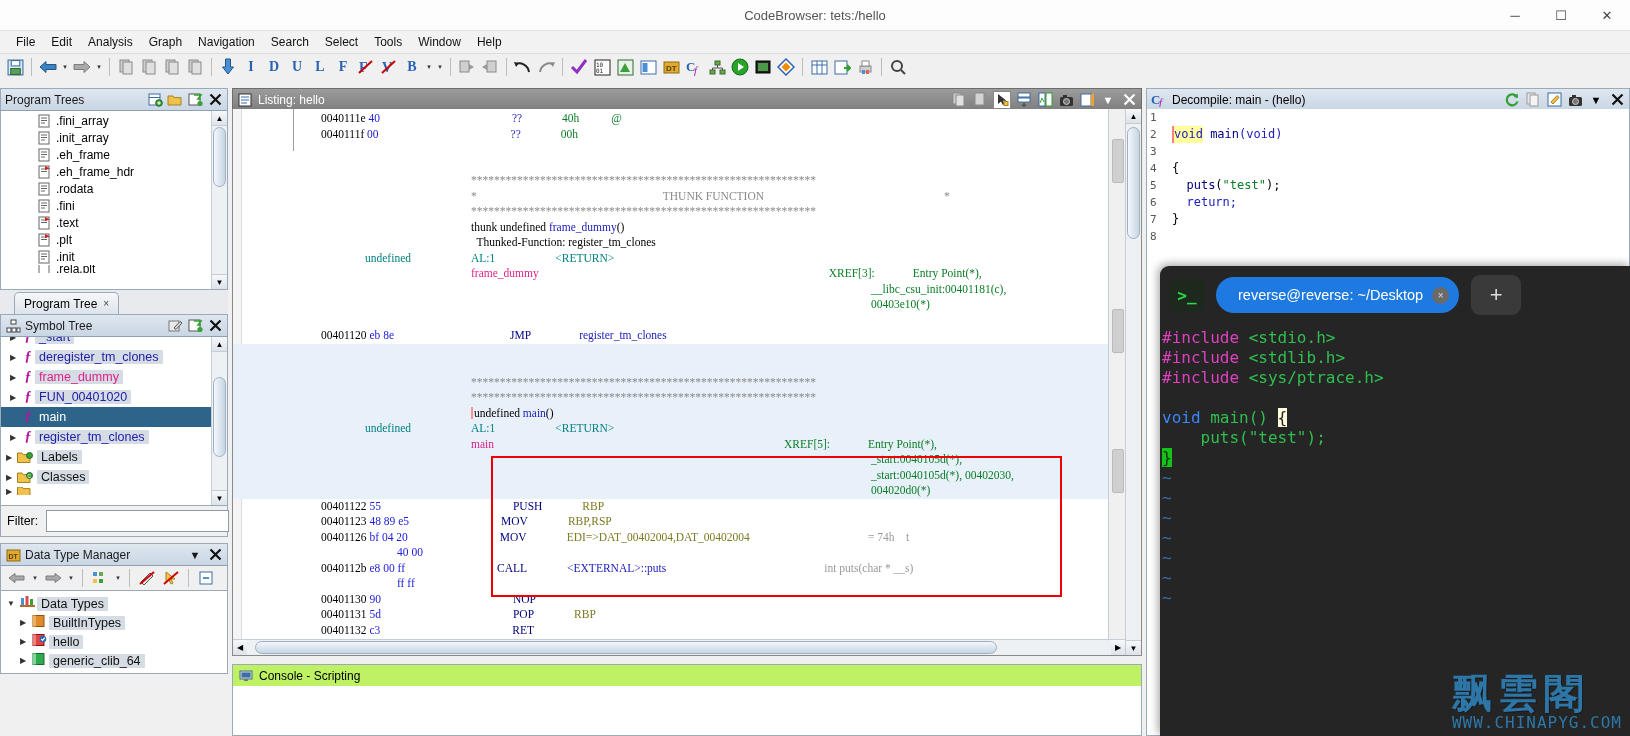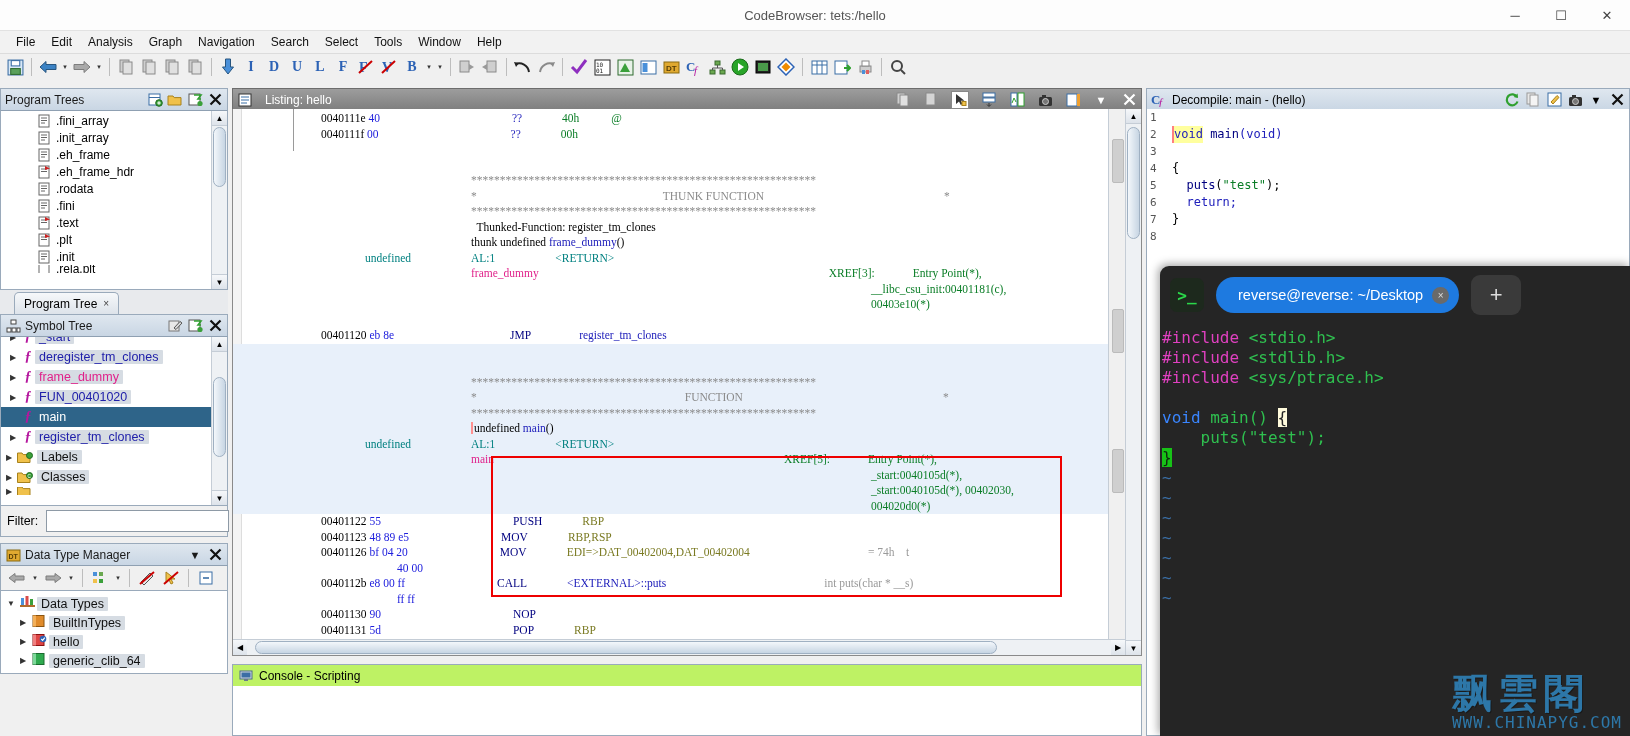--- a/index.html
+++ b/index.html
@@ -68,21 +68,21 @@
   .filterbar{height:30px;background:#f0f0f0;border:1px solid #9aaabb;border-top:none;
              display:flex;align-items:center;gap:8px;padding:0 6px;}
   .filterbar label{font-size:12.5px;}
   .filter-input{flex:1;height:18px;background:#fff;border:1px solid #8e9aa6;}
   
   .dtm-toolbar{height:24px;background:#f0f0f0;border:1px solid #9aaabb;border-top:none;
                display:flex;align-items:center;gap:2px;padding:0 5px;}
   
   .listing{position:absolute;left:232px;top:8px;right:488px;bottom:80px;}
   .lst-head{height:21px;background:linear-gradient(#9d9d9d,#7e7e7e);border:1px solid #6d6d6d;
-            display:flex;align-items:center;padding:0 4px;color:#fff;font-size:12px;gap:12px;}
+            display:flex;align-items:center;padding:0 4px;color:#fff;font-size:12px;gap:5px;}
   .lst-head .ph-title{flex:1;color:#fff;}
   .lst-body{position:absolute;top:21px;left:0;right:0;bottom:0;background:#fff;
             border:1px solid #8a8a8a;border-top:none;overflow:hidden;
             font-family:Liberation Serif, serif;font-size:11.5px;}
   .code{position:absolute;top:2px;left:0;right:16px;bottom:16px;overflow:hidden;}
   .ln{height:15.5px;white-space:pre;line-height:15.5px;}
   .ln.hl{background:#e8f0fa;}
   .addr{color:#000;}
   .bytes{color:#2020dd;}
   .mnem{color:#000080;}
@@ -800,39 +800,38 @@
 
         <div class="ln"><span style="display:inline-block;width:88px"></span><span class="addr">0040111f</span> <span class="bytes">00</span><span style="display:inline-block;width:132px"></span><span class="blue">??</span><span style="display:inline-block;width:40px"></span><span class="grn">00h</span></div>
 
         <div class="ln">&nbsp;</div>
         <div class="ln">&nbsp;</div>
 
         <div class="ln"><span style="display:inline-block;width:238px"></span><span class="stars">************************************************************</span></div>
         <div class="ln"><span style="display:inline-block;width:238px"></span><span class="stars">*</span><span style="display:inline-block;width:186px"></span><span class="stars">THUNK FUNCTION</span><span style="display:inline-block;width:180px"></span><span class="stars">*</span></div>
         <div class="ln"><span style="display:inline-block;width:238px"></span><span class="stars">************************************************************</span></div>
 
+        <div class="ln"><span style="display:inline-block;width:238px"></span><span>thunk undefined </span><span class="blue">frame_dummy</span><span>()</span></div>
+
         <div class="ln"><span style="display:inline-block;width:238px"></span><span>  Thunked-Function: register_tm_clones</span></div>
-
-        <div class="ln"><span style="display:inline-block;width:238px"></span><span>thunk undefined </span><span class="blue">frame_dummy</span><span>()</span></div>
 
         <div class="ln"><span style="display:inline-block;width:132px"></span><span class="teal">undefined</span><span style="display:inline-block;width:60px"></span><span class="teal">AL:1</span><span style="display:inline-block;width:60px"></span><span class="teal">&lt;RETURN&gt;</span></div>
 
         <div class="ln"><span style="display:inline-block;width:238px"></span><span class="pink">frame_dummy</span><span style="display:inline-block;width:290px"></span><span class="grn">XREF[3]:</span><span style="display:inline-block;width:38px"></span><span class="grn">Entry Point(*),</span></div>
         <div class="ln"><span style="display:inline-block;width:638px"></span><span class="grn">__libc_csu_init:00401181(c),</span></div>
         <div class="ln"><span style="display:inline-block;width:638px"></span><span class="grn">00403e10(*)</span></div>
 
         <div class="ln">&nbsp;</div>
 
         <div class="ln"><span style="display:inline-block;width:88px"></span><span class="addr">00401120</span> <span class="bytes">eb 8e</span><span style="display:inline-block;width:116px"></span><span class="mnem">JMP</span><span style="display:inline-block;width:48px"></span><span class="blue">register_tm_clones</span></div>
 
         <div class="ln hl">&nbsp;</div>
         <div class="ln hl">&nbsp;</div>
 
         <div class="ln hl"><span style="display:inline-block;width:238px"></span><span class="stars">************************************************************</span></div>
-        <div class="ln hl"><span style="display:inline-block;width:238px"></span><span class="stars">*</span><span style="display:inline-block;width:208px"></span><span class="stars">FUNCTION</span><span style="display:inline-block;width:200px"></span><span class="stars">*</span></div>
         <div class="ln hl"><span style="display:inline-block;width:238px"></span><span class="stars">************************************************************</span></div>
 
         <div class="ln hl"><span style="display:inline-block;width:238px"></span><span style="border-left:2px solid #ff9090;padding-left:1px">undefined </span><span class="blue">main</span><span>()</span></div>
 
         <div class="ln hl"><span style="display:inline-block;width:132px"></span><span class="teal">undefined</span><span style="display:inline-block;width:60px"></span><span class="teal">AL:1</span><span style="display:inline-block;width:60px"></span><span class="teal">&lt;RETURN&gt;</span></div>
 
         <div class="ln hl"><span style="display:inline-block;width:238px"></span><span class="pink">main</span><span style="display:inline-block;width:290px"></span><span class="grn">XREF[5]:</span><span style="display:inline-block;width:38px"></span><span class="grn">Entry Point(*),</span></div>
         <div class="ln hl"><span style="display:inline-block;width:638px"></span><span class="grn">_start:0040105d(*),</span></div>
         <div class="ln hl"><span style="display:inline-block;width:638px"></span><span class="grn">_start:0040105d(*), 00402030,</span></div>
         <div class="ln hl"><span style="display:inline-block;width:638px"></span><span class="grn">004020d0(*)</span></div>

